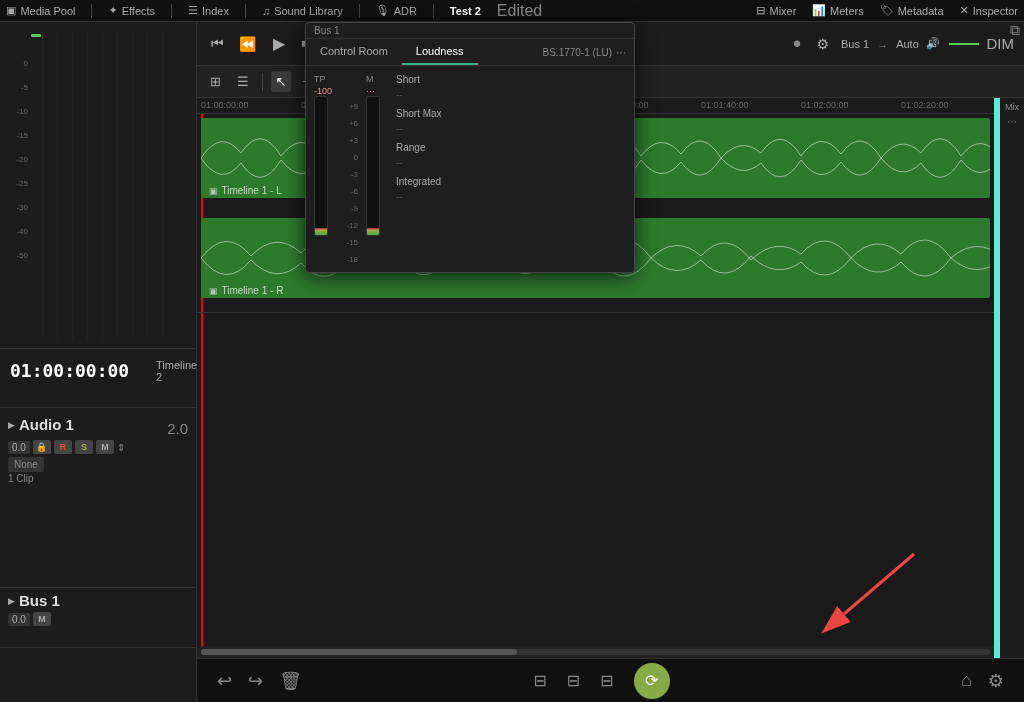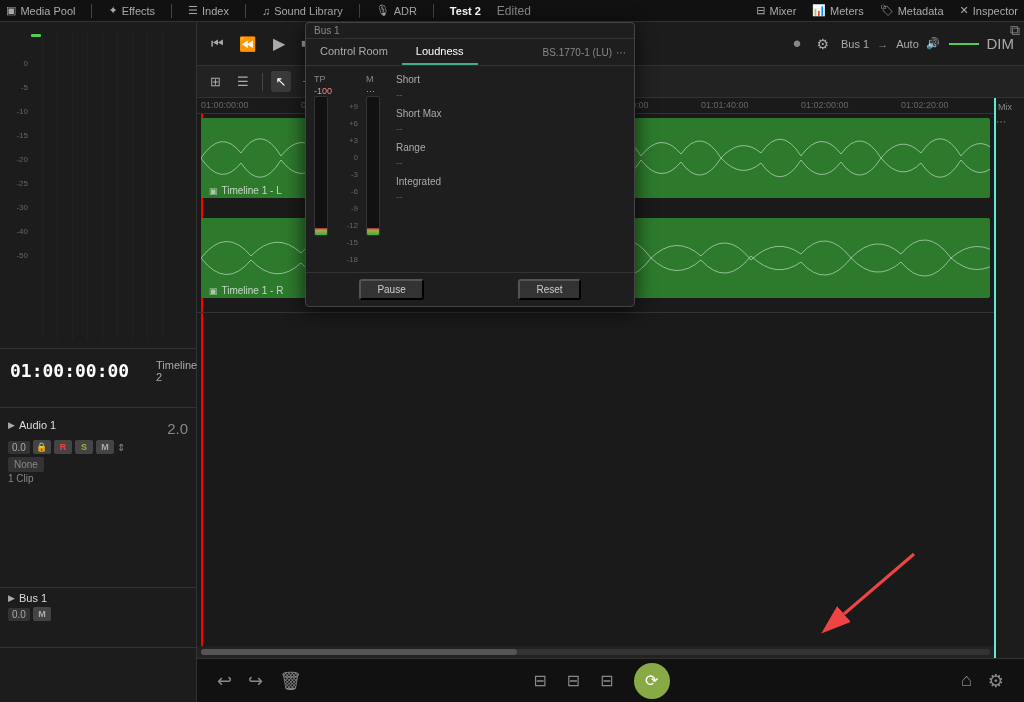--- a/index.html
+++ b/index.html
@@ -7,21 +7,21 @@
 
     
     .top-bar {
       display: flex; align-items: center; background: #111; height: 22px;
       border-bottom: 1px solid #333; padding: 0 6px; gap: 16px;
     }
     .top-bar-item { display: flex; align-items: center; gap: 4px; color: #aaa; cursor: pointer; white-space: nowrap; }
     .top-bar-item.active { color: #fff; }
     .top-bar-separator { width: 1px; background: #444; height: 14px; }
     .top-bar-title { color: #fff; font-weight: bold; }
-    .top-bar-edited { color: #888; font-size: 12px; }
+    .top-bar-edited { color: #888; font-size: 16px; }
     .top-bar-spacer { flex: 1; }
     .top-bar-right { display: flex; align-items: center; gap: 16px; }
 
     
     .main-layout { display: flex; height: calc(702px - 22px); }
 
     
     .mixer-panel {
       width: 197px; background: #1c1c1c; border-right: 1px solid #333;
       display: flex; flex-direction: column; height: 100%;
@@ -56,21 +56,21 @@
     
     .timeline-area { display: flex; flex: 1; overflow: hidden; }
 
     
     .track-headers { width: 197px; background: #1c1c1c; border-right: 1px solid #333; flex-shrink: 0; }
 
     .track-header {
       border-bottom: 1px solid #333; padding: 4px 8px;
     }
     .track-header-row { display: flex; align-items: center; gap: 4px; margin-bottom: 2px; }
-    .track-name { color: #ddd; font-weight: normal; font-size: 11px; }
+    .track-name { color: #ddd; font-weight: bold; font-size: 15px; }
     .track-ch { color: #888; font-size: 15px; margin-left: auto; margin-top: 8px; }
     .track-controls { display: flex; align-items: center; gap: 3px; margin-top: 3px; }
     .track-vol { color: #aaa; font-size: 10px; background: #333; padding: 1px 4px; border-radius: 2px; }
     .track-btn { width: 18px; height: 14px; border-radius: 2px; display: flex; align-items: center; justify-content: center; font-size: 9px; font-weight: bold; cursor: pointer; }
     .track-btn.lock { background: #444; color: #888; }
     .track-btn.r { background: #444; color: #e44; }
     .track-btn.s { background: #444; color: #aa4; }
     .track-btn.m { background: #444; color: #aaa; }
     .track-none { background: #333; color: #888; font-size: 10px; padding: 2px 6px; border-radius: 2px; cursor: pointer; }
     .track-clip-info { color: #888; font-size: 10px; margin-top: 3px; }
@@ -376,21 +376,21 @@
             </div>
           </div>
 
           <div class="scrollbar-area">
             <div class="scrollbar-track">
               <div class="scrollbar-thumb"></div>
             </div>
           </div>
         </div>
 
-        <div style="width:30px;background:#1c1c1c;border-left:2px solid #5eead4;display:flex;flex-direction:column;align-items:flex-start;">
+        <div style="width:30px;background:#1c1c1c;border-left:6px solid #5eead4;display:flex;flex-direction:column;align-items:center;">
           <div class="mix-header">Mix</div>
           <span style="color:#888;font-size:10px;">⋯</span>
         </div>
       </div>
     </div>
 
     <div class="bottom-bar">
       <div style="display:flex;gap:16px;">
         <span class="bottom-btn">↩</span>
         <span class="bottom-btn">↪</span>
@@ -482,19 +482,15 @@
       </div>
       <div class="loudness-row" style="margin-top:8px;">
         <span class="loudness-label">Integrated</span>
       </div>
       <div class="loudness-row">
         <span class="loudness-dash">--</span>
       </div>
     </div>
   </div>
 
-  <div class="panel-footer">
-    <button class="panel-footer-btn">Pause</button>
-    <button class="panel-footer-btn">Reset</button>
-  </div>
 </div>
 
 <div style="position:absolute;top:22px;right:4px;color:#888;font-size:14px;cursor:pointer;">⧉</div>
 
 </body></html>

